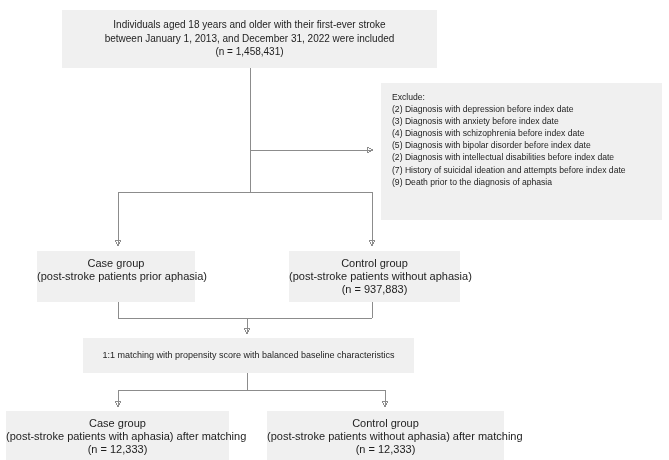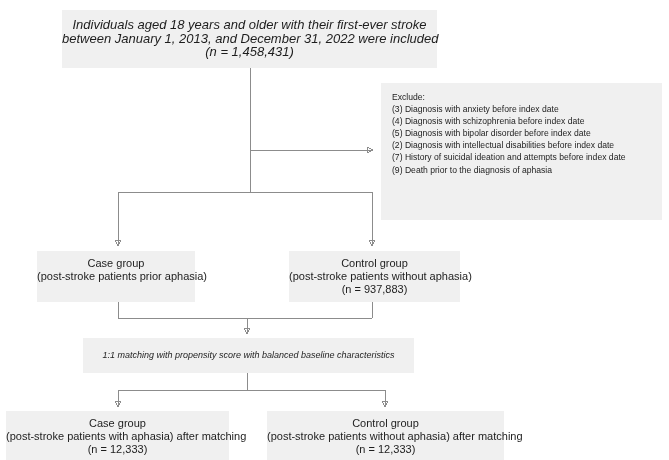--- a/index.html
+++ b/index.html
@@ -15,36 +15,36 @@
     position: absolute;
     background: #f0f0f0;
     color: #1d1d1d;
     box-sizing: border-box;
     white-space: nowrap;
   }
   .centered { text-align: center; }
   .fbox .ln { line-height: 13px; font-size: 11px; }
   
   #top-box { left: 62px; top: 10px; width: 375px; height: 58px; padding-top: 8px; }
-  #top-box .ln { font-size: 13px; line-height: 13.5px; font-style: italic; }
+  #top-box .ln { font-size: 10px; line-height: 13.5px; }
   
   #exclude-box {
     left: 381px; top: 83px; width: 281px; height: 137px;
     padding: 8px 4px 18px 11px; text-align: left;
   }
   #exclude-box .ln { font-size: 8.6px; line-height: 12.1px; }
   
   #case-box    { left: 37px;  top: 251px; width: 158px; height: 51px; padding-top: 6px; }
   #control-box { left: 289px; top: 251px; width: 171px; height: 51px; padding-top: 6px; }
   
   #matching-box {
     left: 83px; top: 338px; width: 331px; height: 35px;
     display: flex; align-items: center; justify-content: center;
   }
-  #matching-box .ln { font-size: 9px; font-style: italic; }
+  #matching-box .ln { font-size: 9px; }
   
   #case-after-box    { left: 6px;   top: 411px; width: 223px; height: 49px; padding-top: 6px; }
   #control-after-box { left: 267px; top: 411px; width: 237px; height: 49px; padding-top: 6px; }
   
   #connectors {
     position: absolute; left: 0; top: 0; width: 669px; height: 460px;
     pointer-events: none;
   }
   #connectors path { stroke: #8c8c8c; stroke-width: 1; fill: none; }
 </style>
@@ -75,20 +75,21 @@
   </svg>
 
   <div id="top-box" class="fbox centered">
     <div class="ln">Individuals aged 18 years and older with their first-ever stroke</div>
     <div class="ln">between January 1, 2013, and December 31, 2022 were included</div>
     <div class="ln">(n = 1,458,431)</div>
   </div>
 
   <div id="exclude-box" class="fbox">
     <div class="ln">Exclude:</div>
+    <div class="ln">(2) Diagnosis with depression before index date</div>
     <div class="ln">(3) Diagnosis with anxiety before index date</div>
     <div class="ln">(4) Diagnosis with schizophrenia before index date</div>
     <div class="ln">(5) Diagnosis with bipolar disorder before index date</div>
     <div class="ln">(2) Diagnosis with intellectual disabilities before index date</div>
     <div class="ln">(7) History of suicidal ideation and attempts before index date</div>
     <div class="ln">(9) Death prior to the diagnosis of aphasia</div>
   </div>
 
   <div id="case-box" class="fbox centered">
     <div class="ln">Case group</div>

